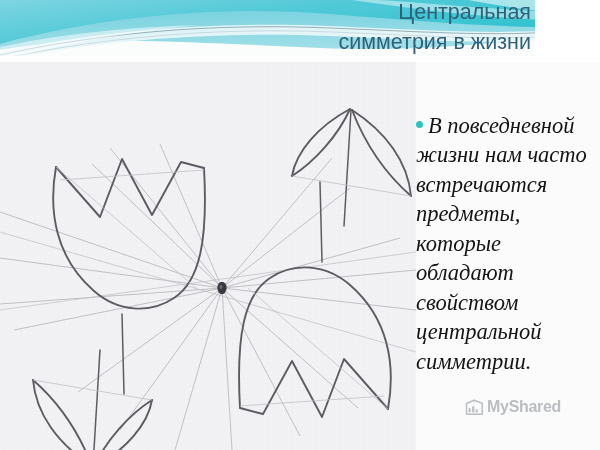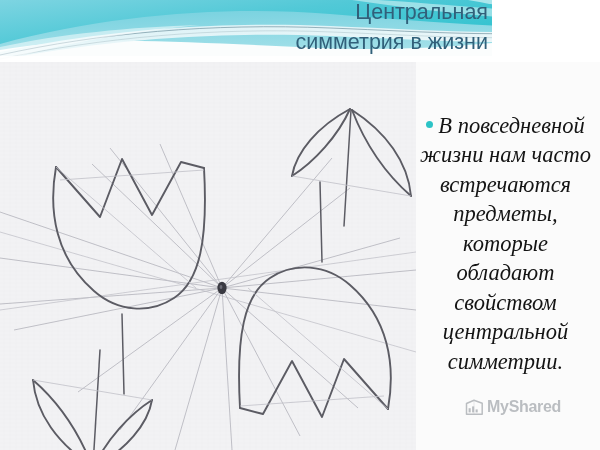--- a/index.html
+++ b/index.html
@@ -19,21 +19,21 @@
     height: 450px;
     background: #ffffff;
     overflow: hidden;
   }
 
   
   #header {
     position: absolute;
     left: 0;
     top: 0;
-    width: 492px;
+    width: 535px;
     height: 62px;
     overflow: hidden;
   }
   #header-svg {
     position: absolute;
     left: 0;
     top: 0;
     display: block;
   }
   #title-block {
@@ -102,21 +102,21 @@
     background: #fbfbfb;
     overflow: hidden;
   }
   #bullet-paragraph {
     position: absolute;
     left: 0px;
     top: 26px;
     width: 182px;
     padding-right: 3px;
     box-sizing: border-box;
-    text-align: center;
+    text-align: left;
     font-family: "Liberation Serif", serif;
     font-style: italic;
     font-size: 22.5px;
     line-height: 29.5px;
     color: #141414;
     word-spacing: 0px;
   }
   #bullet-dot {
     display: inline-block;
     width: 7px;

